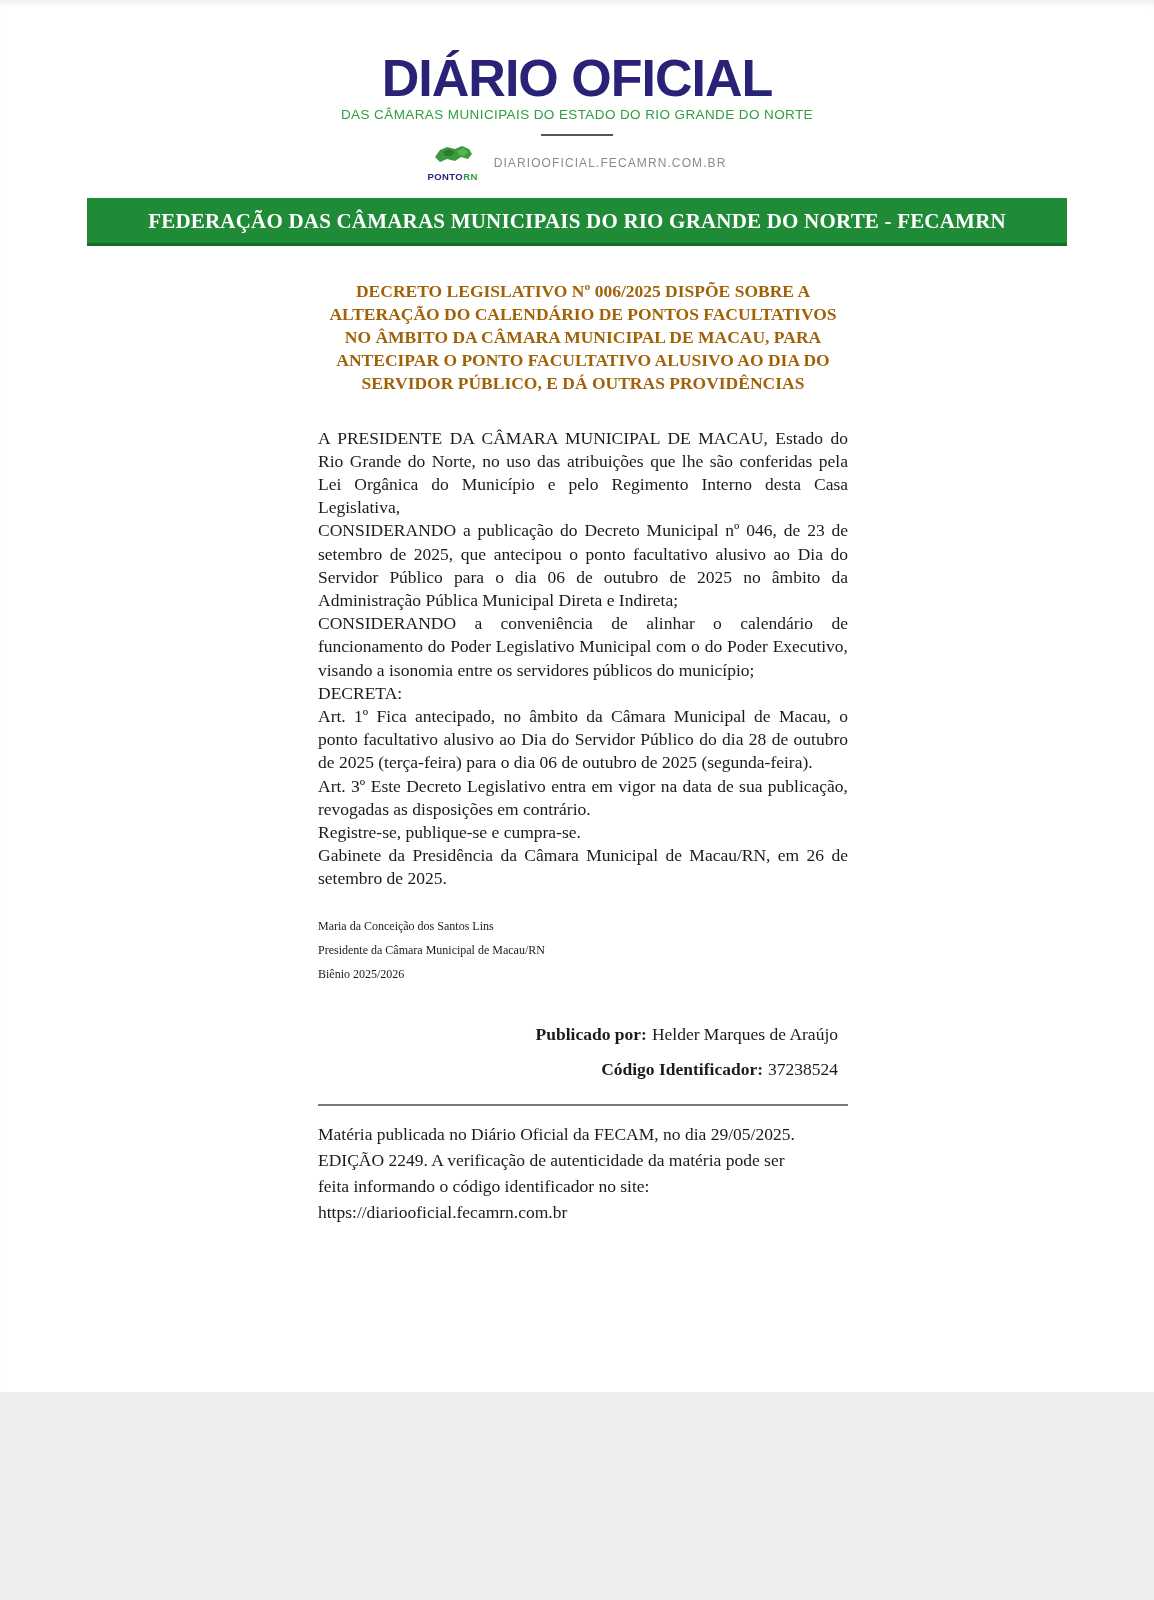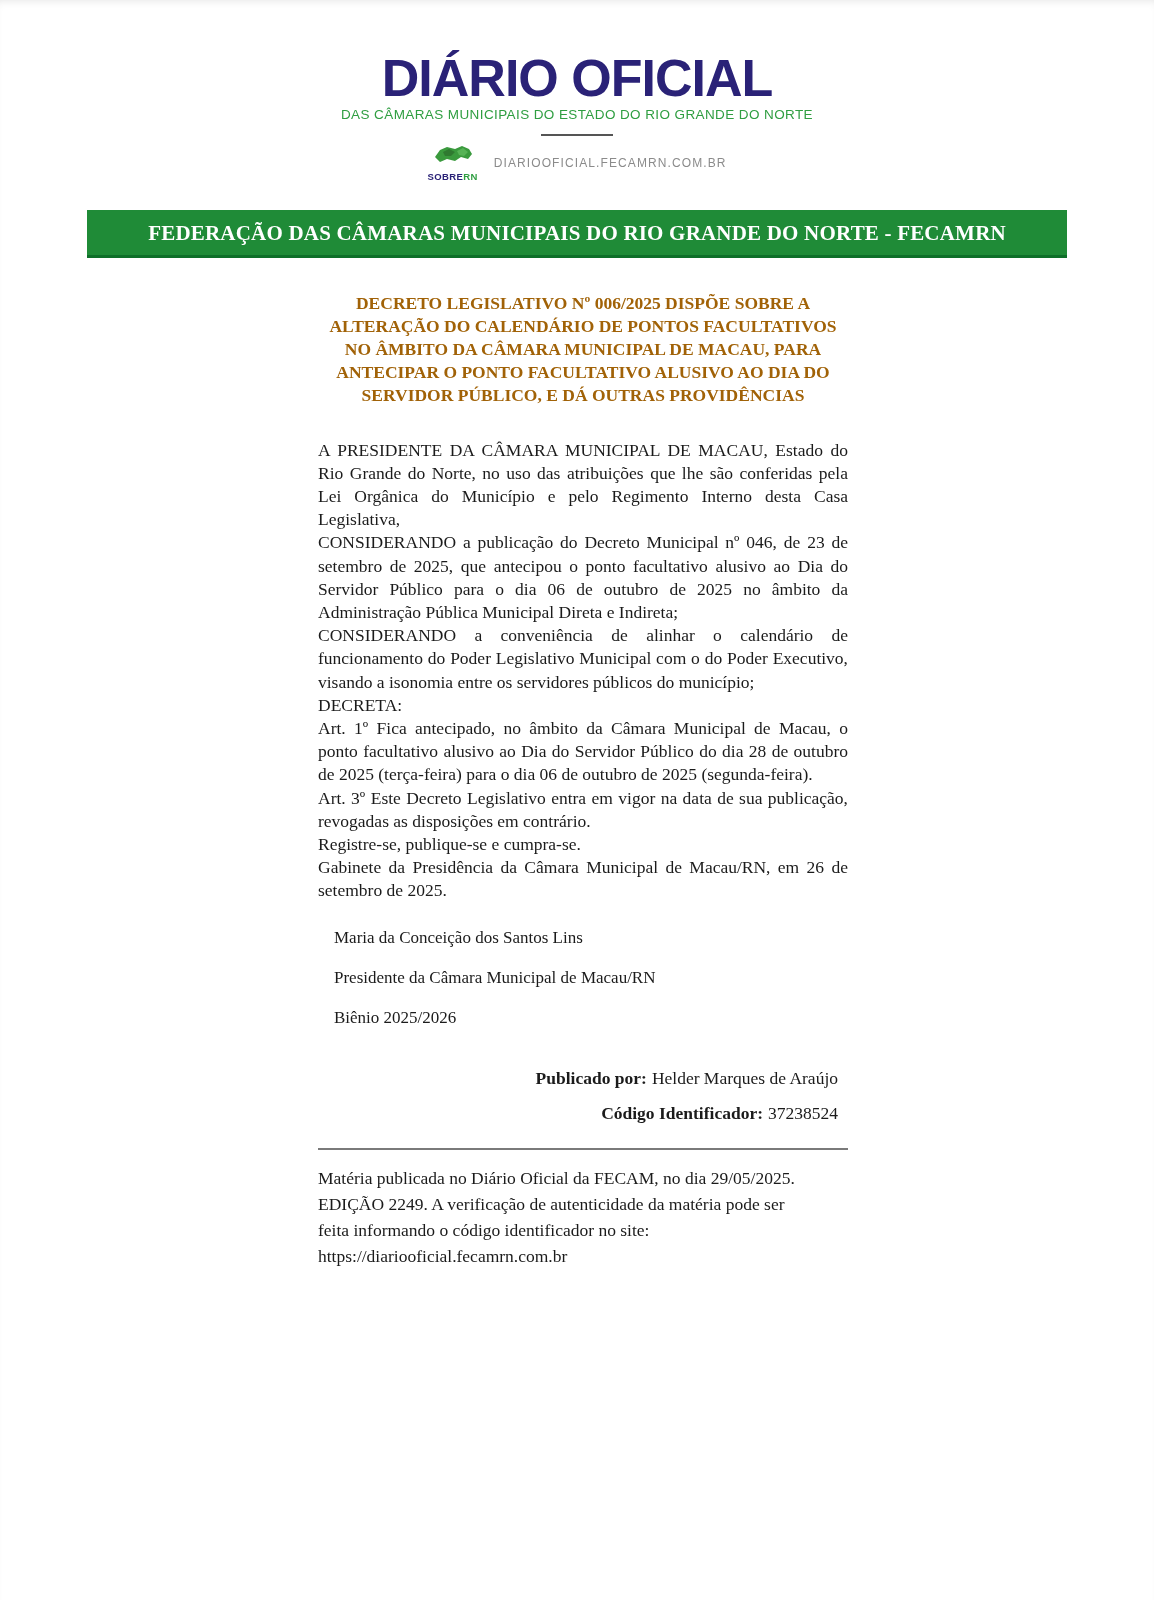--- a/index.html
+++ b/index.html
@@ -1,19 +1,19 @@
 <!DOCTYPE html>
 <html lang="pt"><head>
 <meta charset="utf-8">
 <style>
   html, body { margin: 0; padding: 0; background: #ededed; }
   .page {
     position: relative;
     width: 1154px;
-    height: 1600px;
+    height: 1392px;
     margin: 0 auto;
     background: #ffffff;
     overflow: hidden;
     font-family: "Liberation Serif", serif;
     color: #1b1b1b;
     box-shadow: inset 0 6px 10px -6px rgba(0,0,0,0.12);
   }
 
   
   .masthead { text-align: center; padding-top: 52px; }
@@ -52,21 +52,21 @@
   .fecam-word .navy { color: #2a2277; }
   .fecam-word .green { color: #2f9e41; }
   .site-label {
     font-family: "Liberation Sans", sans-serif;
     font-size: 12px; letter-spacing: 1.1px;
     color: #8b8b8b;
   }
 
   
   .banner {
-    margin: 28px 87px 0 87px;
+    margin: 16px 87px 0 87px;
     background: #1f8b37;
     border-bottom: 3px solid #0e6f29;
     color: #ffffff;
     text-align: center;
     font-family: "Liberation Serif", serif;
     font-weight: 700;
     font-size: 21px;
     letter-spacing: 0.2px;
     padding: 11px 0 9px 0;
   }
@@ -85,21 +85,21 @@
     line-height: 23px;
     color: #a16207;
   }
   .decree-body p {
     margin: 0;
     font-size: 17.5px;
     line-height: 23.2px;
     text-align: justify;
   }
   .signature { margin-top: 23px; }
-  .signature p { margin: 16px; font-size: 17px; line-height: 24px; }
+  .signature p { margin: 0; font-size: 12px; line-height: 24px; }
 
   .pubinfo { margin-top: 36px; text-align: right; font-size: 17.5px; line-height: 25px; }
   .pubinfo p { margin: 10px; }
   .pubinfo strong { margin-right: 5px; }
 
   .footer-rule {
     border: none;
     border-top: 2px solid #7a7a7a;
     margin: 22px 0 0 0;
   }
@@ -118,21 +118,21 @@
     <div class="brand-row">
       <div class="fecam-logo">
         <span>
           <svg width="44" height="24" viewBox="0 0 44 24" aria-hidden="true">
             <polygon points="4,13 9,6 16,3 24,5 31,2 38,5 41,10 37,15 30,13 24,17 16,15 9,18" fill="#3a9a3d"></polygon>
             <polygon points="12,8 18,5 24,8 20,12 14,12" fill="#2f7a30"></polygon>
             <polygon points="26,7 32,4 37,8 33,12 28,11" fill="#57b356"></polygon>
           </svg>
         </span>
         <div class="fecam-word">
-          <span class="navy">SOBRE</span><span class="green">RN</span>
+          <span class="navy">PONTO</span><span class="green">RN</span>
         </div>
       </div>
       <div class="site-label">DIARIOOFICIAL.FECAMRN.COM.BR</div>
     </div>
   </header>
 
   <div class="banner">
     <span>FEDERAÇÃO DAS CÂMARAS MUNICIPAIS DO RIO GRANDE DO NORTE - FECAMRN</span>
   </div>
 

